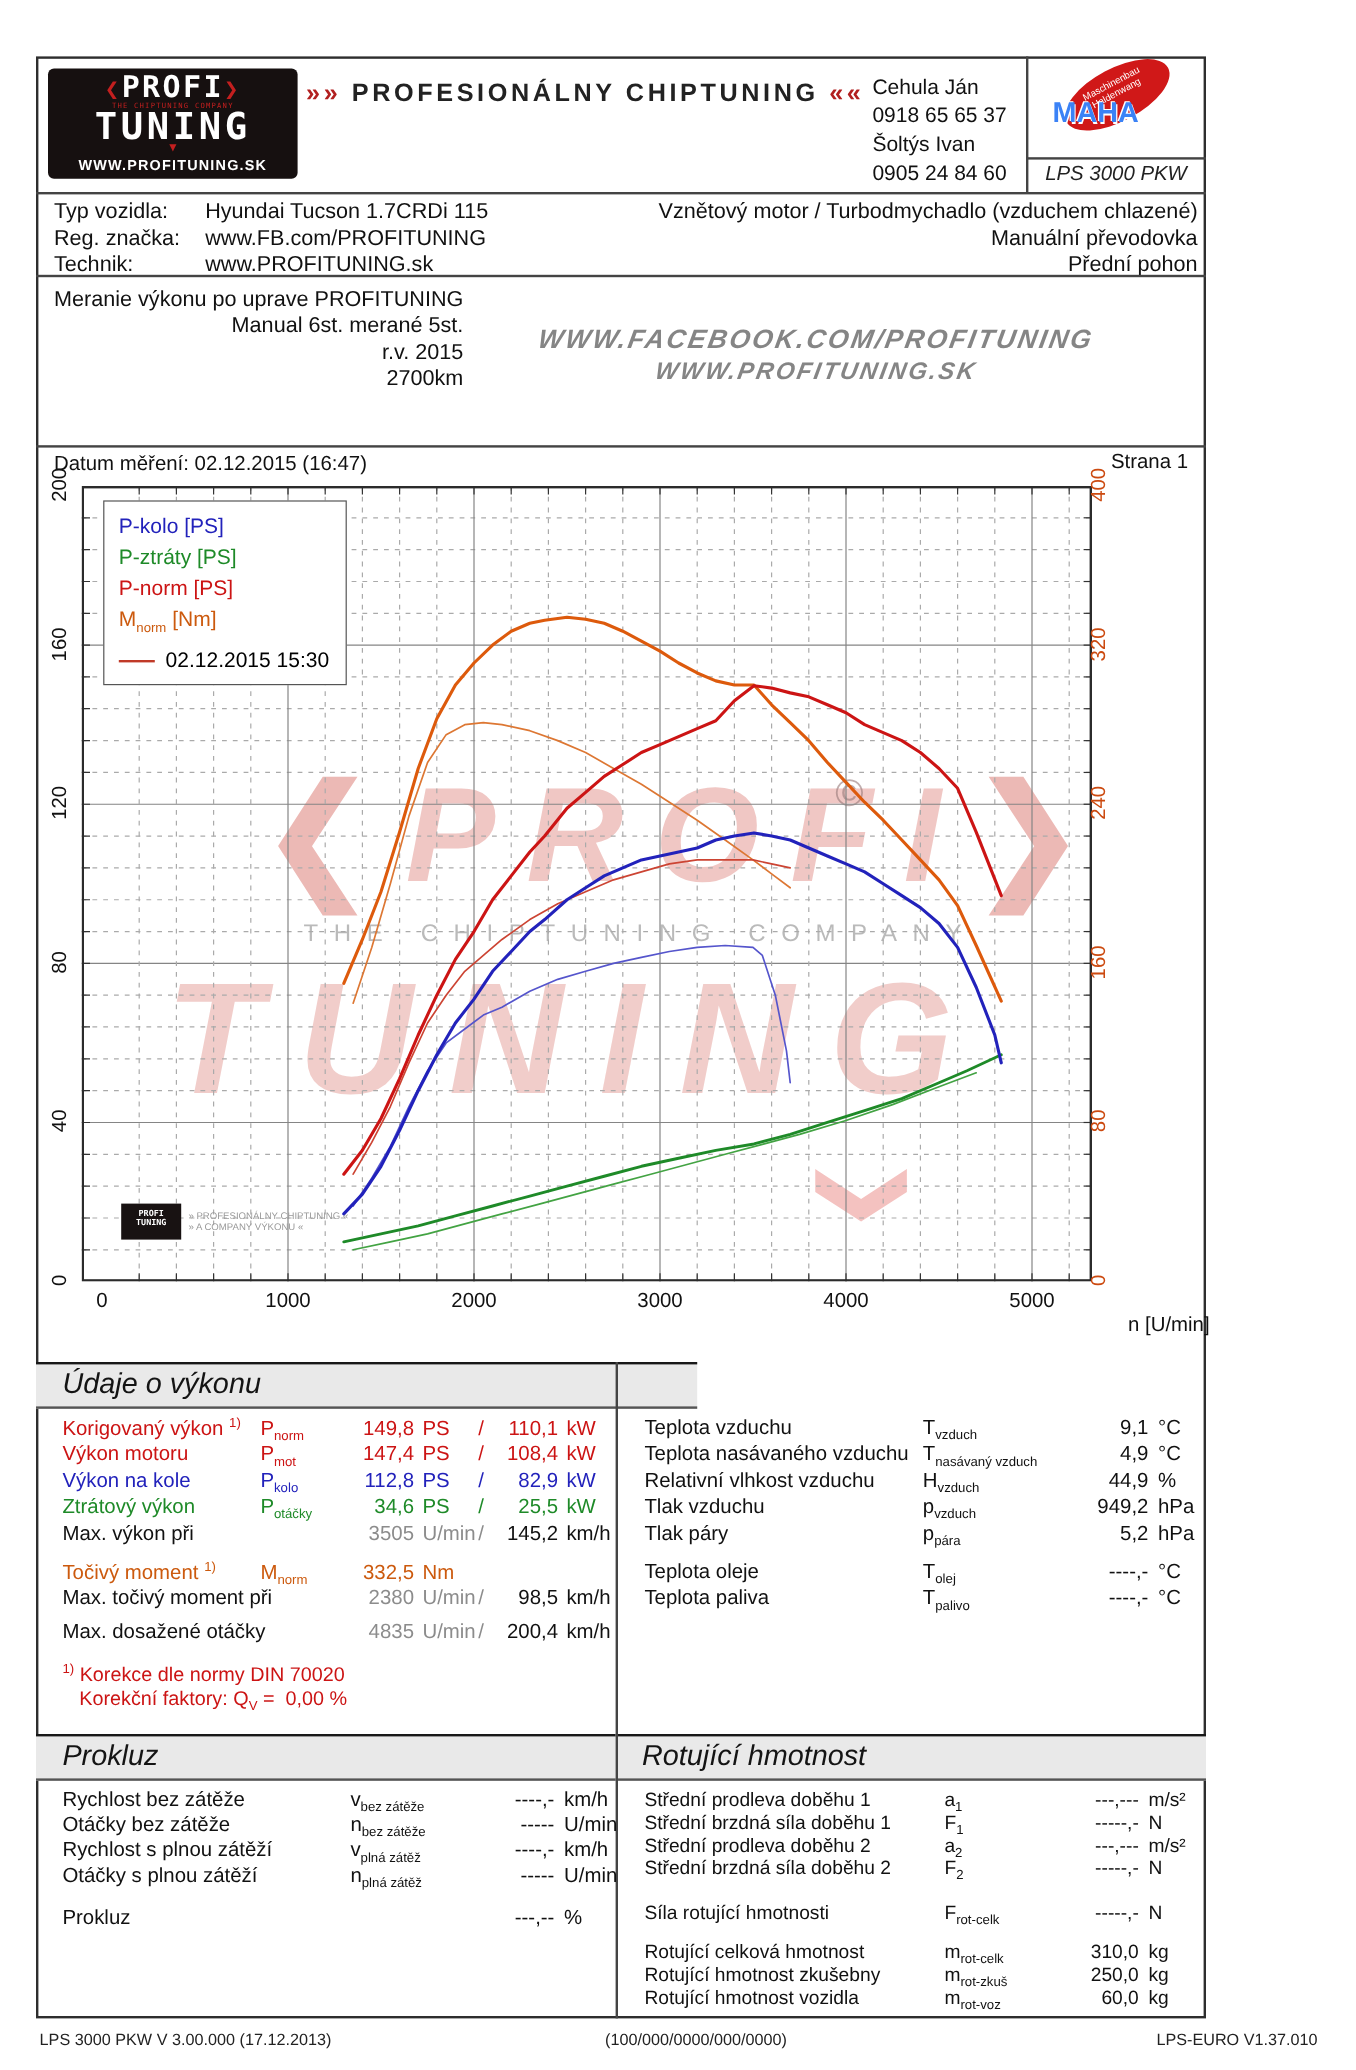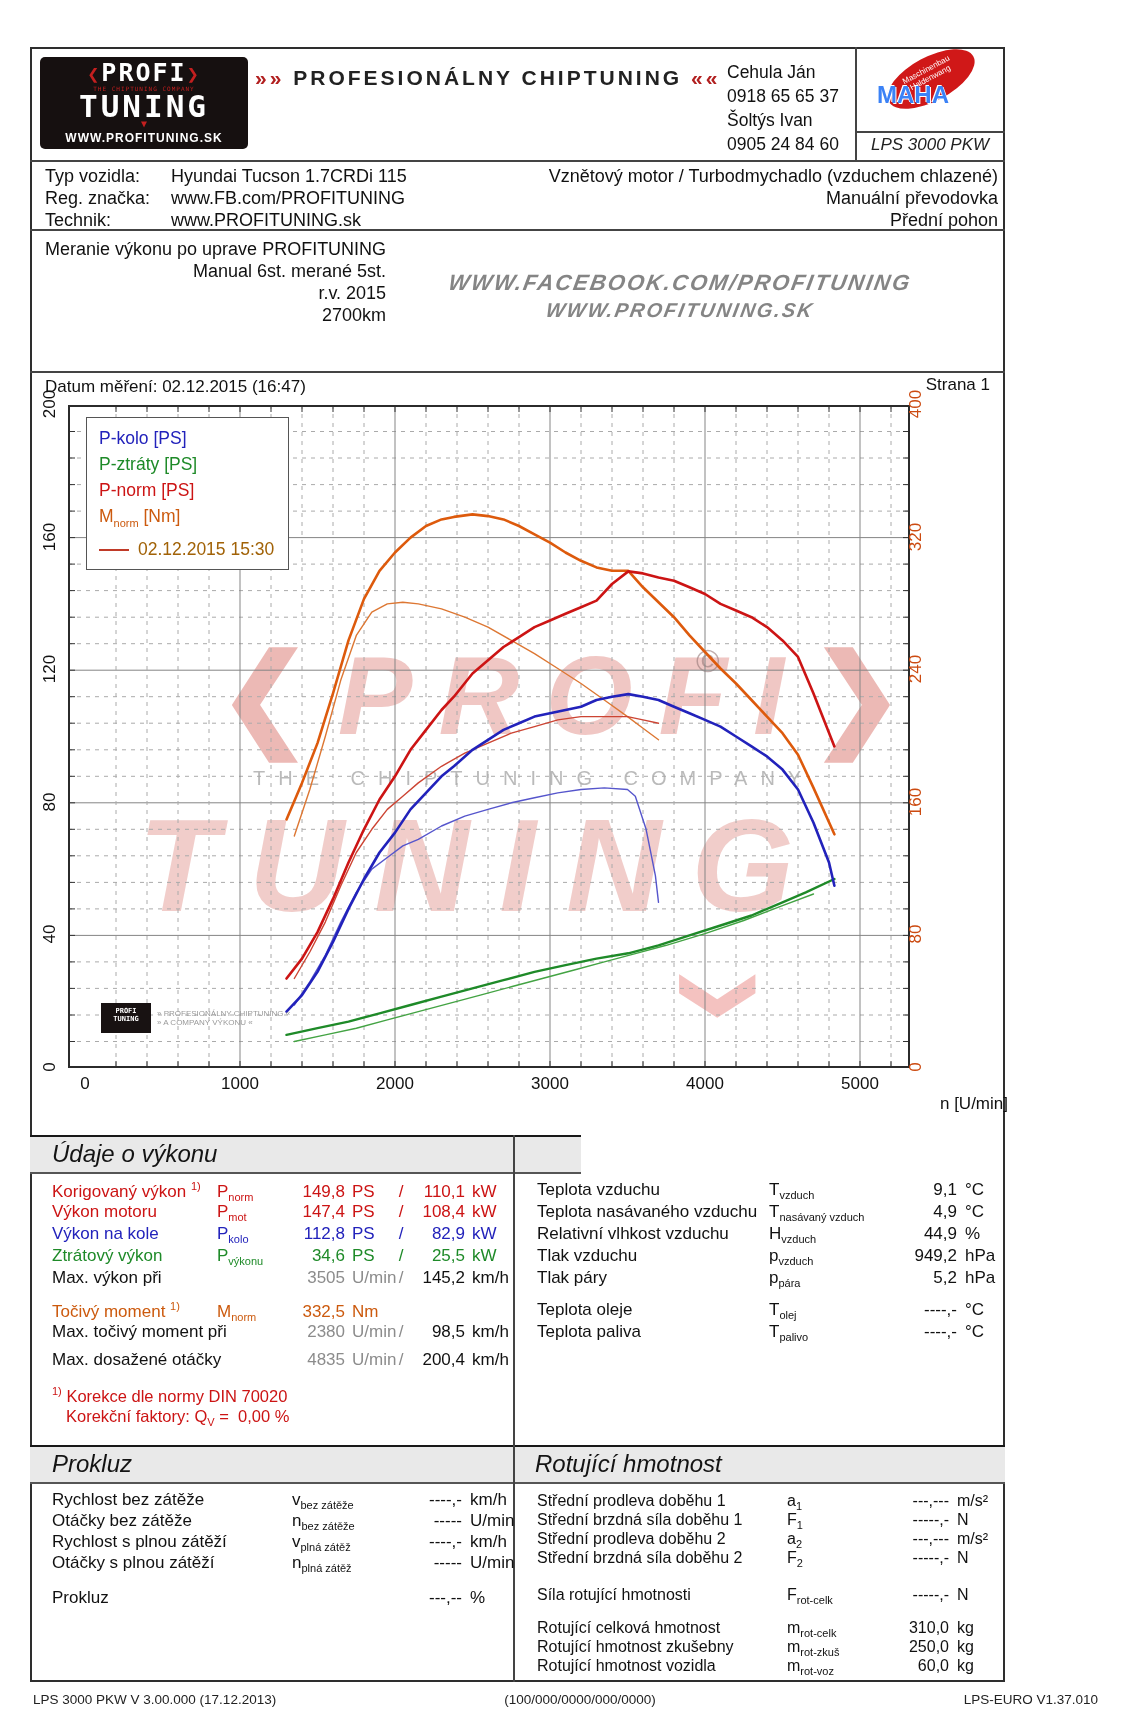--- a/index.html
+++ b/index.html
@@ -349,21 +349,21 @@
         <path d="M218.5 606.6 L234.0 590.1 L249.5 566.9 L265.0 537.0 L280.5 503.9 L296.0 474.0 L311.5 447.5 L327.0 427.6 L342.5 404.4 L358.0 387.9 L373.5 371.3 L385.9 361.3 L404.5 344.8 L420.0 334.8 L435.5 324.9 L451.0 318.2 L466.5 311.6 L482.0 308.3 L497.5 305.0 L513.0 301.7 L528.5 295.0 L544.0 291.7 L560.3 289.1 L575.0 291.7 L590.5 295.0 L606.0 301.7 L621.5 308.3 L637.0 314.9 L652.5 321.6 L668.0 331.5 L683.5 341.4 L699.0 351.4 L714.5 364.6 L730.0 384.5 L745.5 417.7 L761.0 457.5 L766.4 480.7" fill="none" stroke="#2222bb" stroke-width="2.6" stroke-linejoin="round" stroke-linecap="round"></path>
         <path d="M218.5 414.4 L234.0 377.9 L249.5 338.1 L265.0 288.4 L280.5 235.4 L296.0 193.9 L311.5 165.8 L327.0 147.5 L342.5 132.6 L358.0 121.0 L373.5 114.4 L385.9 111.9 L404.5 109.4 L420.0 111.1 L435.5 114.4 L451.0 121.0 L466.5 129.3 L482.0 137.6 L497.5 147.5 L513.0 155.8 L528.5 162.4 L544.0 165.8 L560.3 165.8 L575.0 182.3 L590.5 197.2 L606.0 212.2 L621.5 230.4 L637.0 247.0 L652.5 263.5 L668.0 278.5 L683.5 295.0 L699.0 311.6 L714.5 328.2 L730.0 349.7 L745.5 382.9 L766.4 429.3" fill="none" stroke="#dd5a0c" stroke-width="2.6" stroke-linejoin="round" stroke-linecap="round"></path>
         <path d="M218.5 573.5 L234.0 553.6 L249.5 527.1 L265.0 493.9 L280.5 457.5 L296.0 424.3 L311.5 394.5 L327.0 371.3 L342.5 344.8 L358.0 324.9 L373.5 305.0 L385.9 291.7 L404.5 268.5 L420.0 255.3 L435.5 242.0 L451.0 232.1 L466.5 222.1 L482.0 215.5 L497.5 208.8 L513.0 202.2 L528.5 195.6 L544.0 179.0 L560.3 166.4 L575.0 168.4 L590.5 172.4 L606.0 175.7 L621.5 182.3 L637.0 189.0 L652.5 198.9 L668.0 205.5 L683.5 212.2 L699.0 222.1 L714.5 235.4 L730.0 251.9 L745.5 288.4 L766.4 341.4" fill="none" stroke="#cc1414" stroke-width="2.6" stroke-linejoin="round" stroke-linecap="round"></path>
         <rect x="1" y="1" width="840" height="661" fill="none" stroke="#2b2b2b" stroke-width="2"></rect>
       </svg>
     <div class="legend">
       <div class="lg-item" style="color: rgb(34, 34, 187);"><span>P-kolo [PS]</span></div>
       <div class="lg-item" style="color: rgb(30, 138, 40);"><span>P-ztráty [PS]</span></div>
       <div class="lg-item" style="color: rgb(204, 20, 20);"><span>P-norm [PS]</span></div>
       <div class="lg-item" style="color: rgb(204, 90, 14);"><span>M</span><sub>norm</sub><span> [Nm]</span></div>
-      <div class="lg-item lg-date" style="color: #a16207;"><span class="lg-line" style="border-top-color: rgb(192, 58, 40);"></span><span>02.12.2015 15:30</span></div>
+      <div class="lg-item lg-date" style="color: #000000;"><span class="lg-line" style="border-top-color: rgb(192, 58, 40);"></span><span>02.12.2015 15:30</span></div>
     </div>
   </div>
   <div id="ylabels-left">
       <span class="ylab" style="left: 28px; top: 1057px;">0</span>
       <span class="ylab" style="left: 28px; top: 924.4px;">40</span>
       <span class="ylab" style="left: 28px; top: 791.8px;">80</span>
       <span class="ylab" style="left: 28px; top: 659.2px;">120</span>
       <span class="ylab" style="left: 28px; top: 526.6px;">160</span>
       <span class="ylab" style="left: 28px; top: 394px;">200</span>
     </div>
@@ -419,21 +419,21 @@
         <span class="pl">Výkon na kole</span>
         <span class="psym"><span>P</span><sub>kolo</sub></span>
         <span class="pv1">112,8</span>
         <span class="pu1">PS</span>
         <span class="psl">/</span>
         <span class="pv2">82,9</span>
         <span class="pu2">kW</span>
       </div>
     <div class="prow c-green">
         <span class="pl">Ztrátový výkon</span>
-        <span class="psym"><span>P</span><sub>výkonu</sub></span>
+        <span class="psym"><span>P</span><sub>otáčky</sub></span>
         <span class="pv1">34,6</span>
         <span class="pu1">PS</span>
         <span class="psl">/</span>
         <span class="pv2">25,5</span>
         <span class="pu2">kW</span>
       </div>
     <div class="prow c-dim1">
         <span class="pl">Max. výkon při</span>
         <span class="psym"></span>
         <span class="pv1">3505</span>

